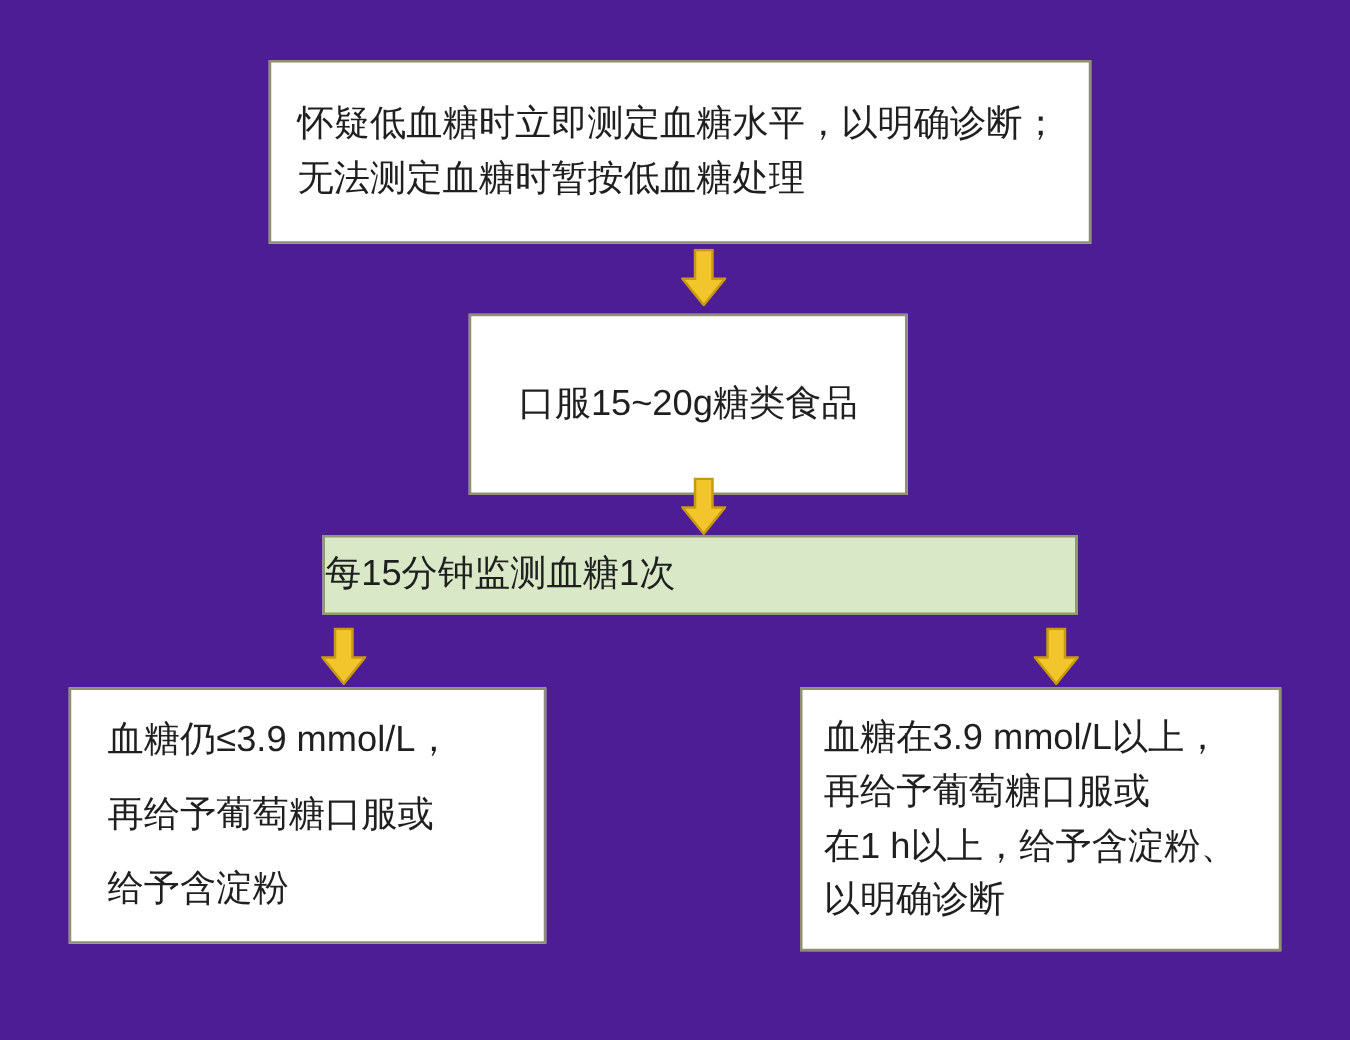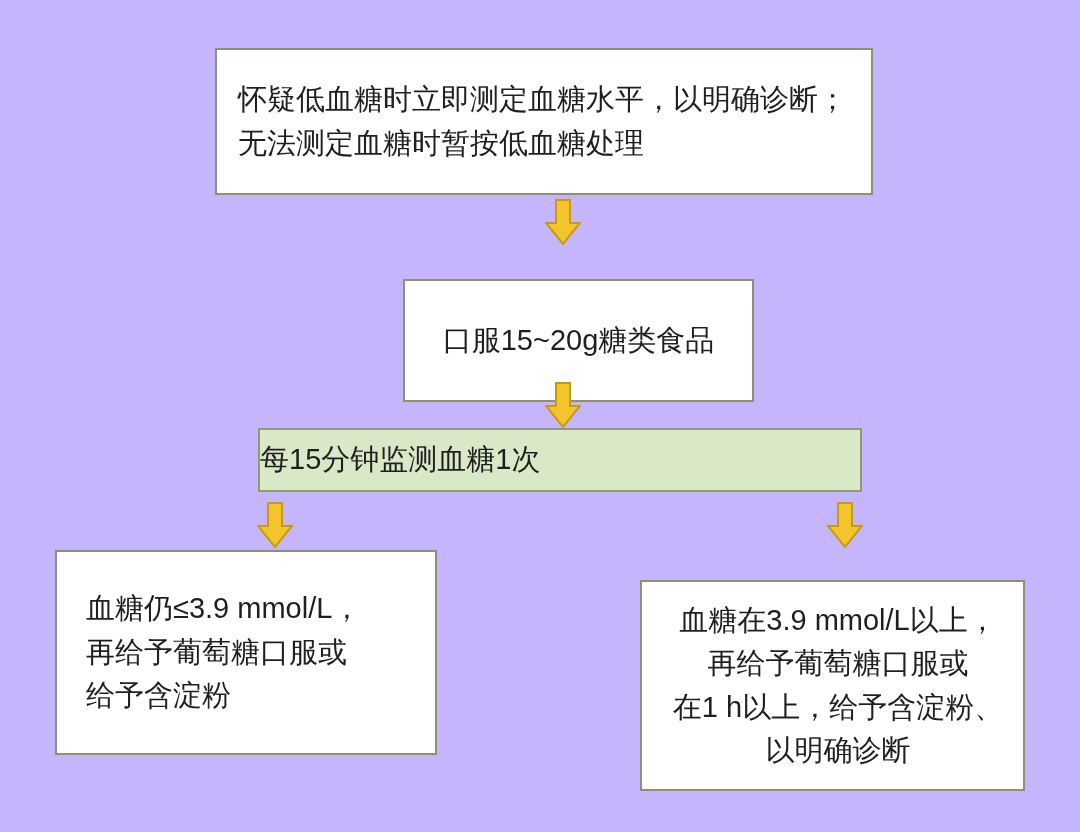--- a/index.html
+++ b/index.html
@@ -5,58 +5,57 @@
   html, body {
     margin: 0;
     padding: 0;
     background: #ffffff;
     font-family: "Liberation Sans", "DejaVu Sans", sans-serif;
   }
   .canvas {
     position: relative;
     width: 1080px;
     height: 832px;
-    background: #c4b5fd;
+    background: #4c1d95;
     overflow: hidden;
   }
   .box {
     position: absolute;
     box-sizing: border-box;
     border: 2px solid var(--box-border, #8f8f72);
     background: #ffffff;
     color: #1f1f1f;
     font-size: 29px;
     line-height: 1.5;
     display: flex;
     flex-direction: column;
     justify-content: center;
   }
   .box .line { white-space: nowrap; }
   .box-step1 {
     left: 215px; top: 48px; width: 658px; height: 147px;
     padding-left: 21px; padding-right: 10px;
   }
   .box-step2 {
-    left: 403px; top: 251px; width: 351px; height: 123px;
+    left: 375px; top: 251px; width: 351px; height: 145px;
     text-align: center;
-    margin-top: 28px;
   }
   .box-step3 {
     left: 258px; top: 428px; width: 604px; height: 64px;
     text-align: left;
     background: var(--green-fill, #d9e9c8);
     border-color: var(--green-border, #8f9b72);
   }
   .box-left {
     left: 55px; top: 550px; width: 382px; height: 205px;
-    padding-left: 29px; padding-right: 8px;
+    padding-left: 29px; padding-right: 8px; gap: 16px;
   }
   .box-right {
-    left: 640px; top: 580px; width: 385px; height: 211px;
-    padding-left: 17px; padding-right: 6px; align-items: center;
+    left: 640px; top: 550px; width: 385px; height: 211px;
+    padding-left: 17px; padding-right: 6px;
   }
   .arrow {
     position: absolute;
     width: 36px;
     height: 46px;
   }
   .arrow-1 { left: 545px; top: 199px; }
   .arrow-2 { left: 545px; top: 382px; }
   .arrow-3 { left: 257px; top: 502px; }
   .arrow-4 { left: 827px; top: 502px; }

